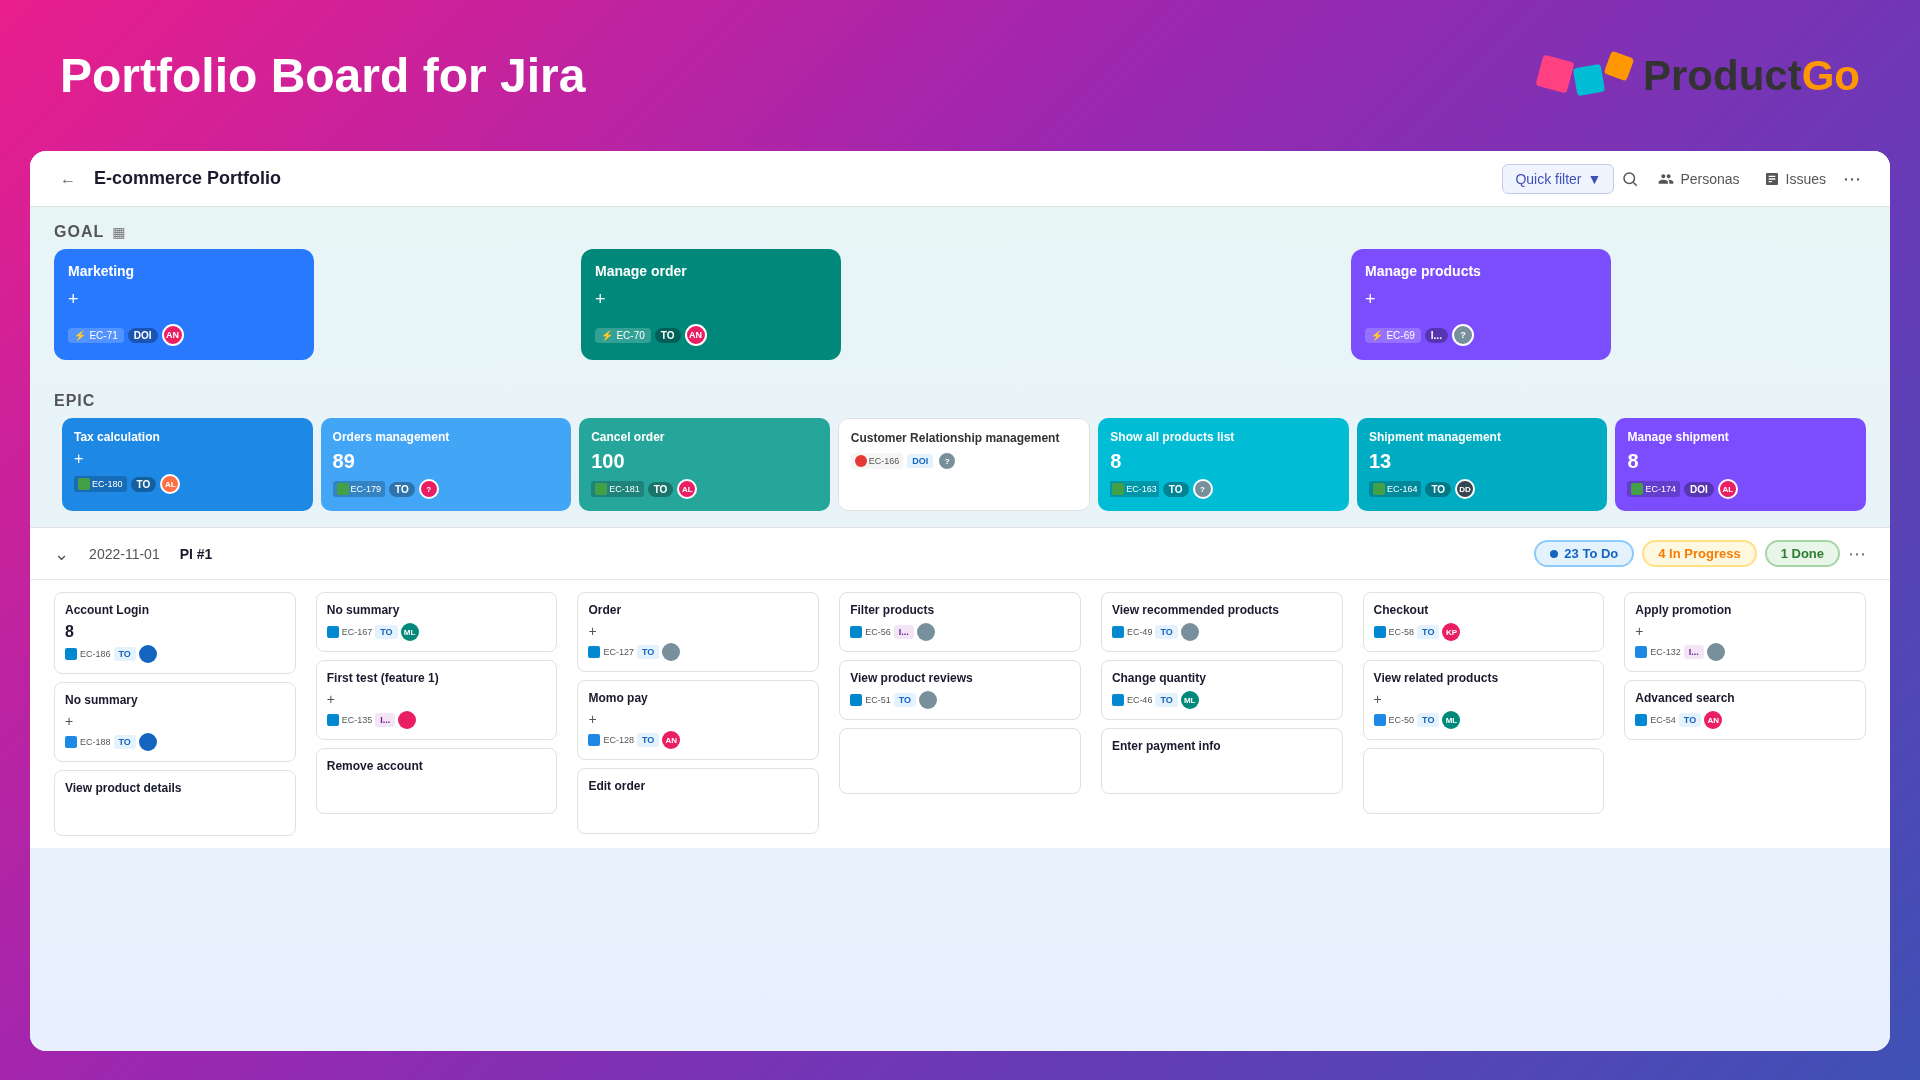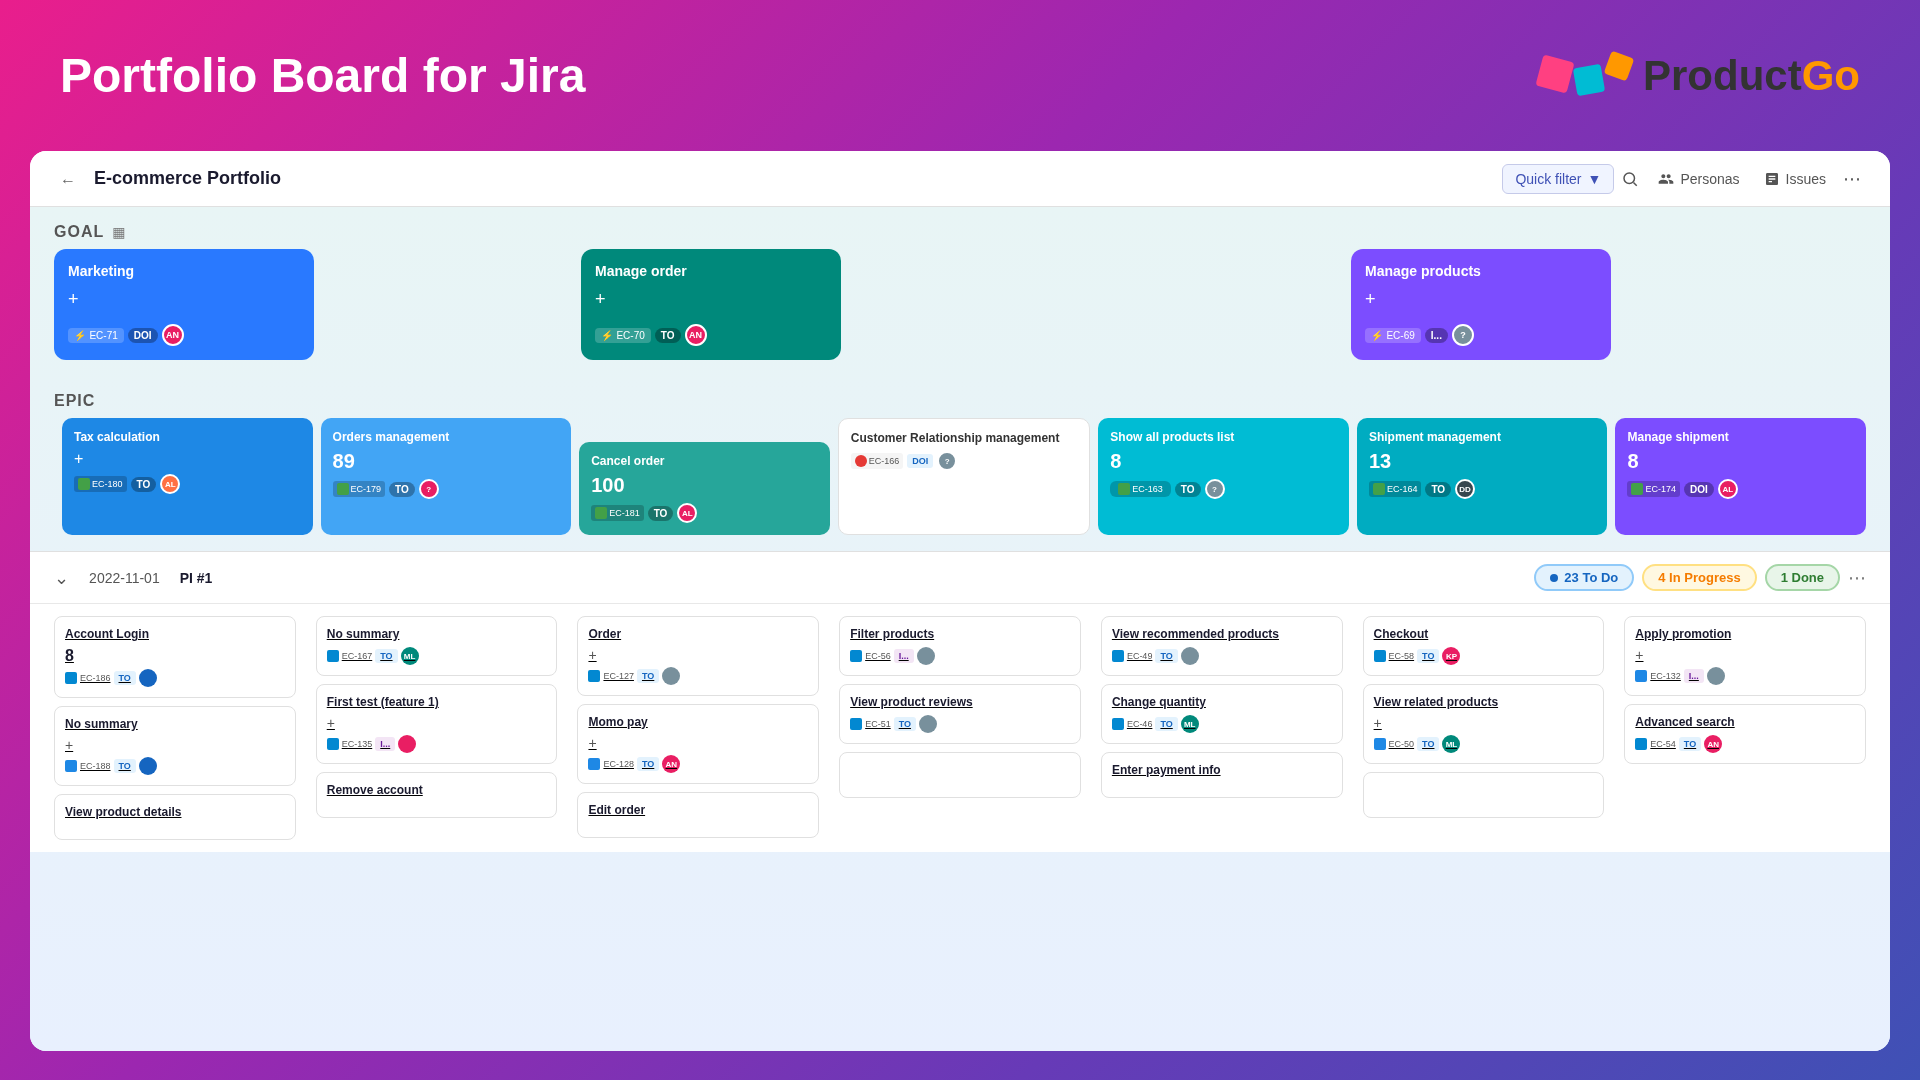--- a/index.html
+++ b/index.html
@@ -242,21 +242,21 @@
     }
 
     .epic-card {
       border-radius: 10px;
       padding: 12px;
       min-width: 160px;
       flex: 1;
     }
     .epic-card.blue { background: #1e88e5; margin-left: 8px; }
     .epic-card.blue2 { background: #42a5f5; }
-    .epic-card.green { background: #26a69a; margin-top: 24px; }
+    .epic-card.green { background: #26a69a; }
     .epic-card.white { background: white; border: 1px solid #e0e0e0; }
     .epic-card.teal { background: #00bcd4; }
     .epic-card.cyan { background: #00acc1; }
     .epic-card.purple { background: #7c4dff; }
 
     .epic-card-title {
       font-size: 12px;
       font-weight: 600;
       margin-bottom: 6px;
     }
@@ -352,21 +352,20 @@
       color: #777;
       cursor: pointer;
     }
 
     
     .pi-board {
       display: flex;
       gap: 20px;
       padding: 12px 24px;
       overflow-x: auto;
-      text-decoration: underline;
     }
     .pi-column {
       min-width: 175px;
       flex: 1;
       display: flex;
       flex-direction: column;
       gap: 8px;
     }
     .story-card {
       background: white;
@@ -444,21 +443,21 @@
       border-radius: 2px;
       display: inline-block;
     }
 
     
     .partial-card {
       background: white;
       border: 1px solid #e0e0e0;
       border-radius: 8px;
       padding: 10px;
-      height: 46px;
+      height: 66px;
       overflow: hidden;
     }
     .partial-title {
       font-size: 12px;
       font-weight: 600;
       color: #1a1a2e;
     }
   </style>
 </head>
 <body>
@@ -615,21 +614,21 @@
           </span>
           <span style="background:#e3f2fd;color:#1565c0;font-size:9px;font-weight:700;padding:2px 5px;border-radius:3px">DOI</span>
           <div class="avatar-circle avatar-gray" style="width:20px;height:20px;font-size:8px">?</div>
         </div>
       </div>
 
       <div class="epic-card teal">
         <div class="epic-card-title">Show all products list</div>
         <div class="epic-number">8</div>
         <div class="card-badges">
-          <span style="background:rgba(0,0,0,0.2);color:white;font-size:9px;padding:2px 8px;border-radius:6px;display:inline-flex;align-items:center;gap:2px">
+          <span style="background:rgba(0,0,0,0.2);color:white;font-size:9px;padding:2px 2px;border-radius:0;display:inline-flex;align-items:center;gap:2px">
             <span class="icon-story-green"></span> EC-163
           </span>
           <div class="badge-pill">TO</div>
           <div class="avatar-circle avatar-gray" style="width:20px;height:20px;font-size:8px">?</div>
         </div>
       </div>
 
       <div class="epic-card cyan">
         <div class="epic-card-title">Shipment management</div>
         <div class="epic-number">13</div>

